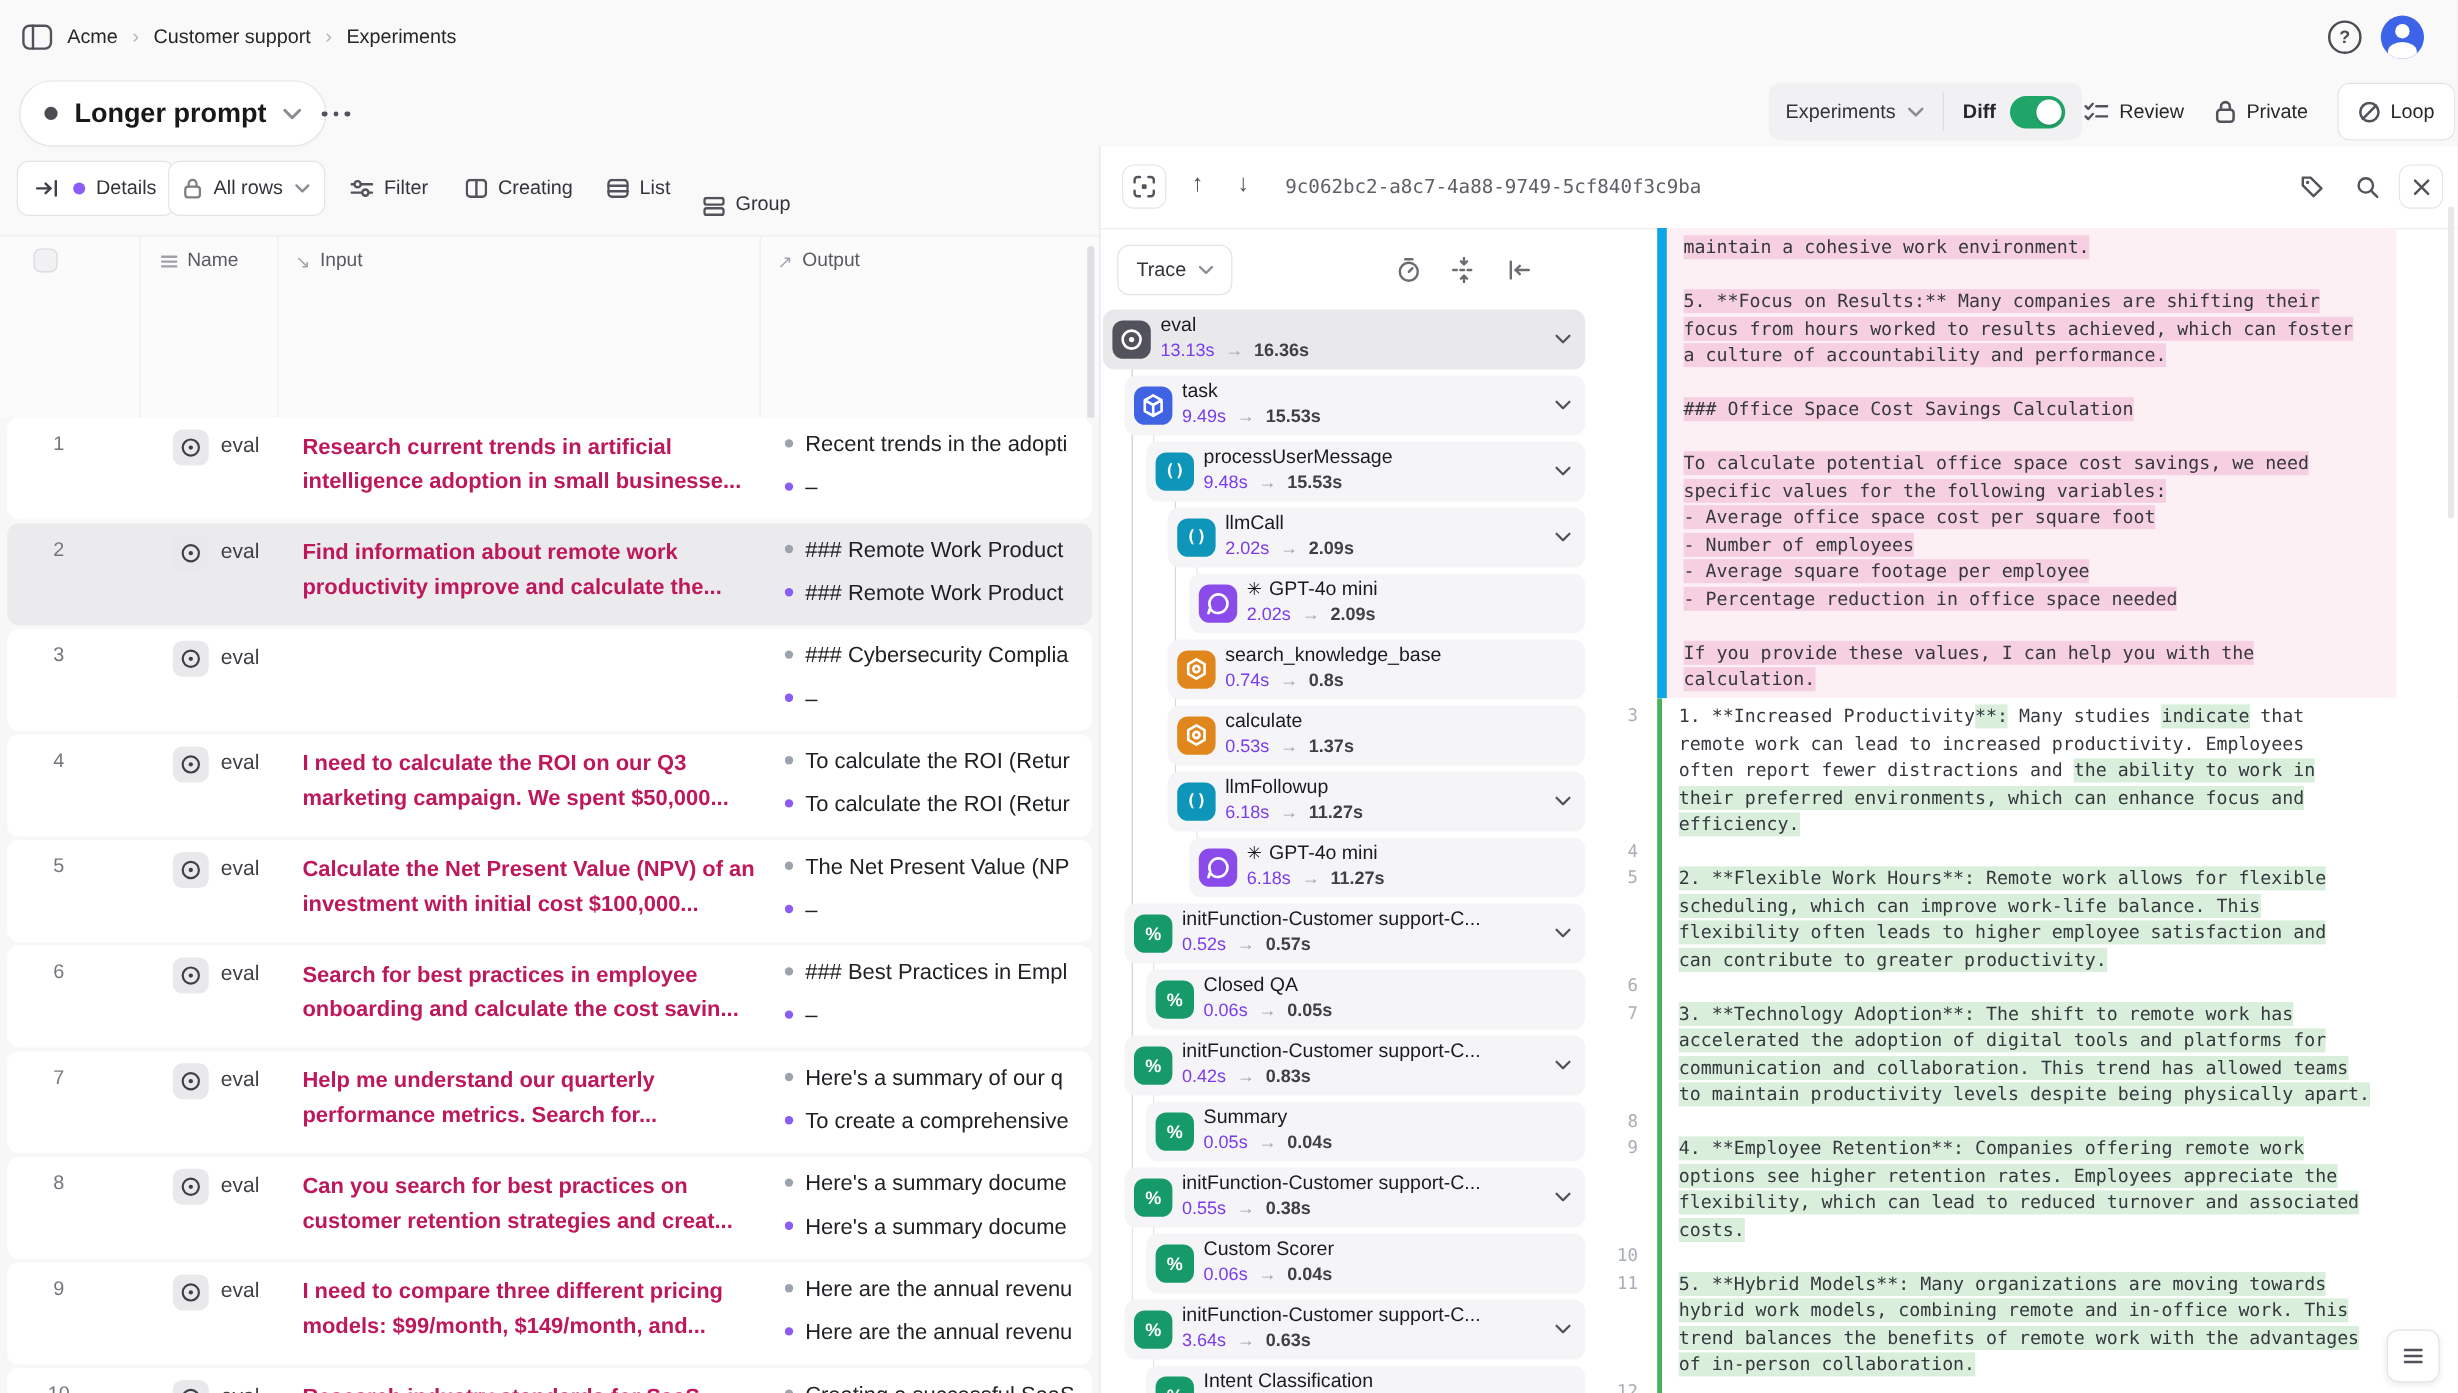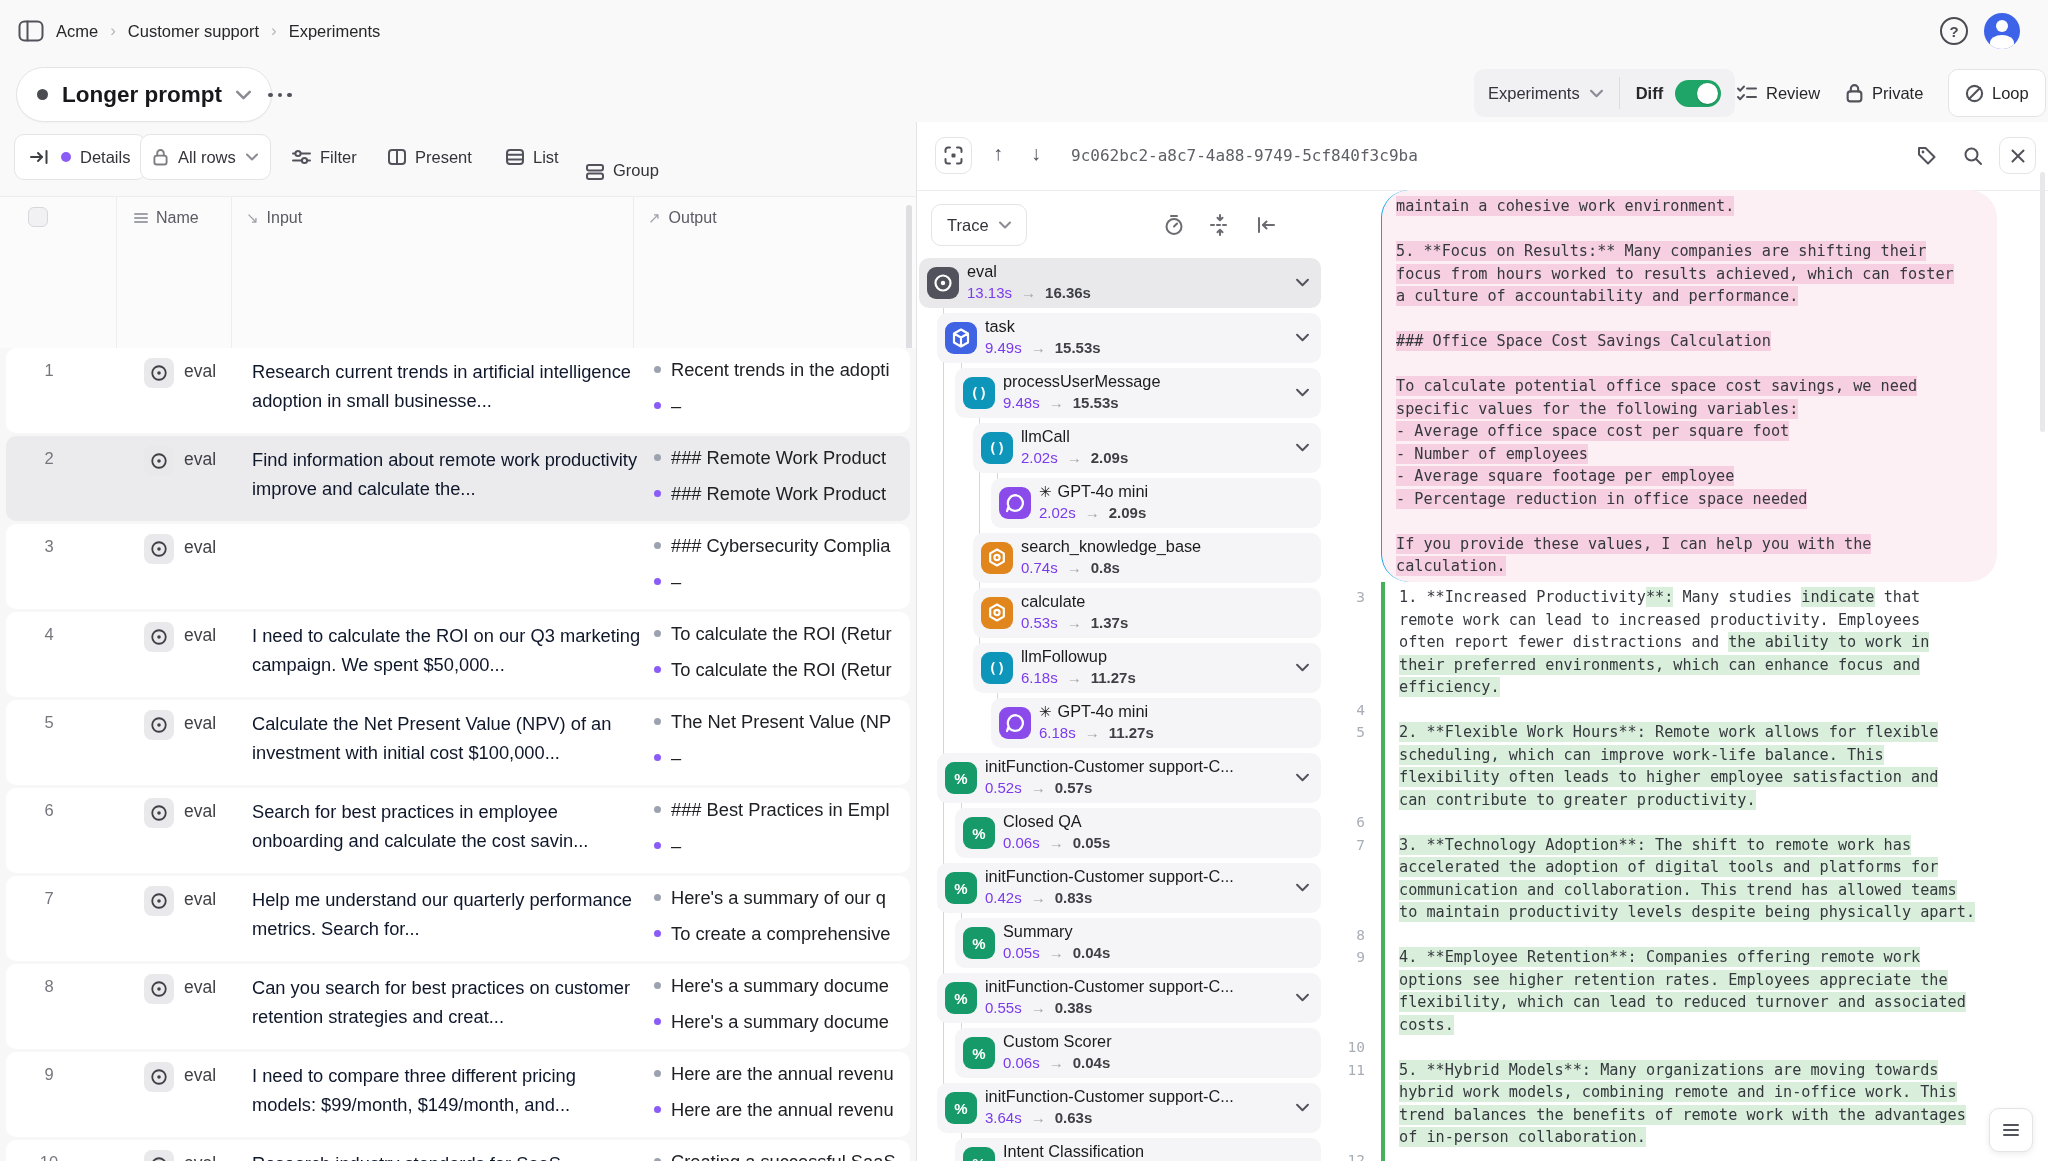--- a/index.html
+++ b/index.html
@@ -13,21 +13,21 @@
   .crumbsep{color:#b6b6bd;font-size:17px;margin:0 12px;}
   .pillbtn{background:#fff;border:1.5px solid #e4e4e7;border-radius:10px;box-sizing:border-box;justify-content:center;}
   .lbl{font-size:16.5px;font-weight:500;color:#33333a;}
   
   .hdrlbl{font-size:16px;font-weight:500;color:#5a5a63;}
   .row{position:absolute;left:6px;width:904px;height:85px;border-radius:10px;background:#fff;}
   .row.sel{background:#ebebee;}
   .rownum{position:absolute;left:30px;top:13px;width:26px;text-align:center;font-size:16.5px;color:#75757e;}
   .evalico{position:absolute;left:138px;top:10px;width:30px;height:30px;border-radius:8px;background:#e9e9ec;display:flex;align-items:center;justify-content:center;}
   .evaltxt{position:absolute;left:178px;top:13px;font-size:17.5px;color:#3f3f46;}
-  .inputtxt{position:absolute;left:246px;top:10px;width:392px;max-height:58px;overflow:hidden;font-size:18.3px;line-height:28.5px;color:#0f172a;}
+  .inputtxt{position:absolute;left:246px;top:10px;width:392px;max-height:58px;overflow:hidden;font-size:18.3px;line-height:28.5px;color:#be185d;font-weight:bold;}
   .outline1{position:absolute;left:648px;white-space:nowrap;overflow:hidden;width:252px;font-size:18.3px;color:#202125;}
   .dot{display:inline-block;width:7px;height:7px;border-radius:50%;margin-right:10px;vertical-align:middle;position:relative;top:-2px;}
   
   .span-card{position:absolute;border-radius:10px;background:#f5f5f7;height:50px;z-index:1;}
   .span-card.sel{background:#e9e9ec;}
   .spanicon{position:absolute;left:8px;top:9px;width:32px;height:32px;border-radius:9px;display:flex;align-items:center;justify-content:center;color:#fff;}
   .spanlabel{position:absolute;left:48px;top:4px;right:30px;font-size:16.3px;font-weight:500;color:#1b1b1f;white-space:nowrap;overflow:hidden;}
   .spantimes{position:absolute;left:48px;top:26px;font-size:15px;white-space:nowrap;}
   .d1{color:#7a3bec;font-weight:500;}
   .darr{color:#a1a1aa;padding:0 9px;}
@@ -147,21 +147,21 @@
         <line class="ico" x1="1" y1="11.5" x2="18" y2="11.5"></line>
           <circle cx="12.5" cy="11.5" r="2.6" fill="#f9f9fa" stroke="#52525b" stroke-width="2"></circle>
       </svg>
       <span class="lbl" style="margin-left:9px;">Filter</span>
     </div>
     <div class="abs flex" style="left:388px;top:10px;height:46px;">
       <svg width="18" height="16" viewBox="0 0 18 16">
         <rect class="ico" x="1" y="1" width="16" height="14" rx="3"></rect>
           <line class="ico" x1="9" y1="1" x2="9" y2="15"></line>
       </svg>
-      <span class="lbl" style="margin-left:9px;">Present</span>
+      <span class="lbl" style="margin-left:9px;">Creating</span>
     </div>
     <div class="abs flex" style="left:506px;top:10px;height:46px;">
       <svg width="18" height="16" viewBox="0 0 18 16">
         <rect class="ico" x="1" y="1" width="16" height="14" rx="3"></rect>
           <line class="ico" x1="1" y1="5.8" x2="17" y2="5.8"></line>
           <line class="ico" x1="1" y1="10.4" x2="17" y2="10.4"></line>
       </svg>
       <span class="lbl" style="margin-left:9px;">List</span>
     </div>
     <div class="abs flex" style="left:586px;top:10px;height:46px;align-items:flex-end;">
@@ -563,21 +563,21 @@
         </div>
         <div class="conn" style="left: 44px; top: 1001px; height: 40px;"></div>
         <div class="span-card" style="left: 38px; top: 1016px; width: 366px;">
           <span class="spanicon" style="background:#179a6a;">
             <span style="color:#fff;font-weight:700;font-size:15px;">%</span>
           </span>
           <div class="spanlabel">Intent Classification</div>
         </div>
       </div>
 
-    <div class="abs" id="diff-removed" style="left:464px;top:68px;width:616px;height:392px;box-sizing:border-box;border-left:1px solid #0ea5e9;background:#fcf0f5;overflow:hidden;border-radius:28px;">
+    <div class="abs" id="diff-removed" style="left:464px;top:68px;width:616px;height:392px;box-sizing:border-box;border-left:8px solid #0ea5e9;background:#fcf0f5;overflow:hidden;">
       <div class="difftext abs" id="removed-text" style="left:14px;top:5px;"><span class="mark-rm">maintain a cohesive work environment.</span>
 
 <span class="mark-rm">5. **Focus on Results:** Many companies are shifting their</span>
 <span class="mark-rm">focus from hours worked to results achieved, which can foster</span>
 <span class="mark-rm">a culture of accountability and performance.</span>
 
 <span class="mark-rm">### Office Space Cost Savings Calculation</span>
 
 <span class="mark-rm">To calculate potential office space cost savings, we need</span>
 <span class="mark-rm">specific values for the following variables:</span>

